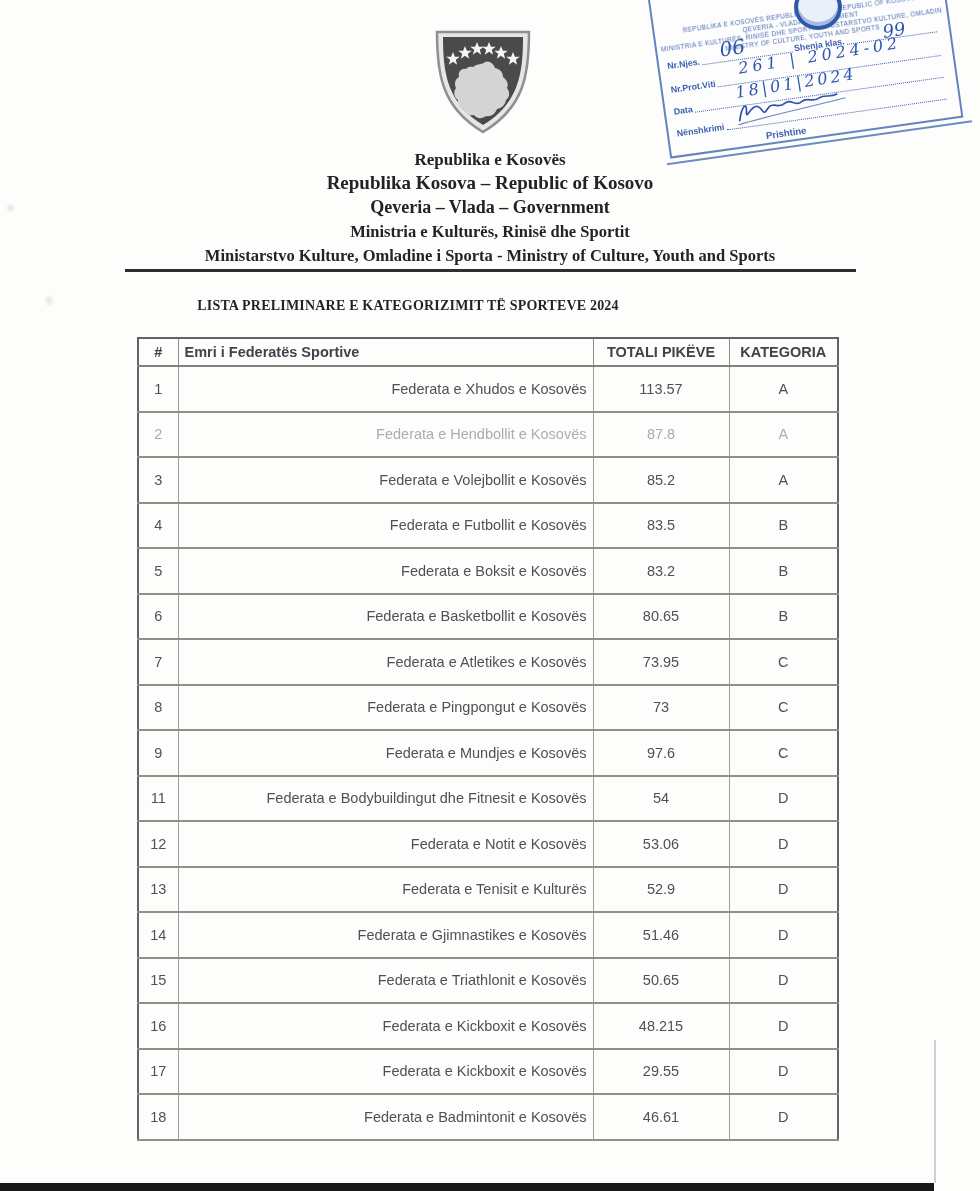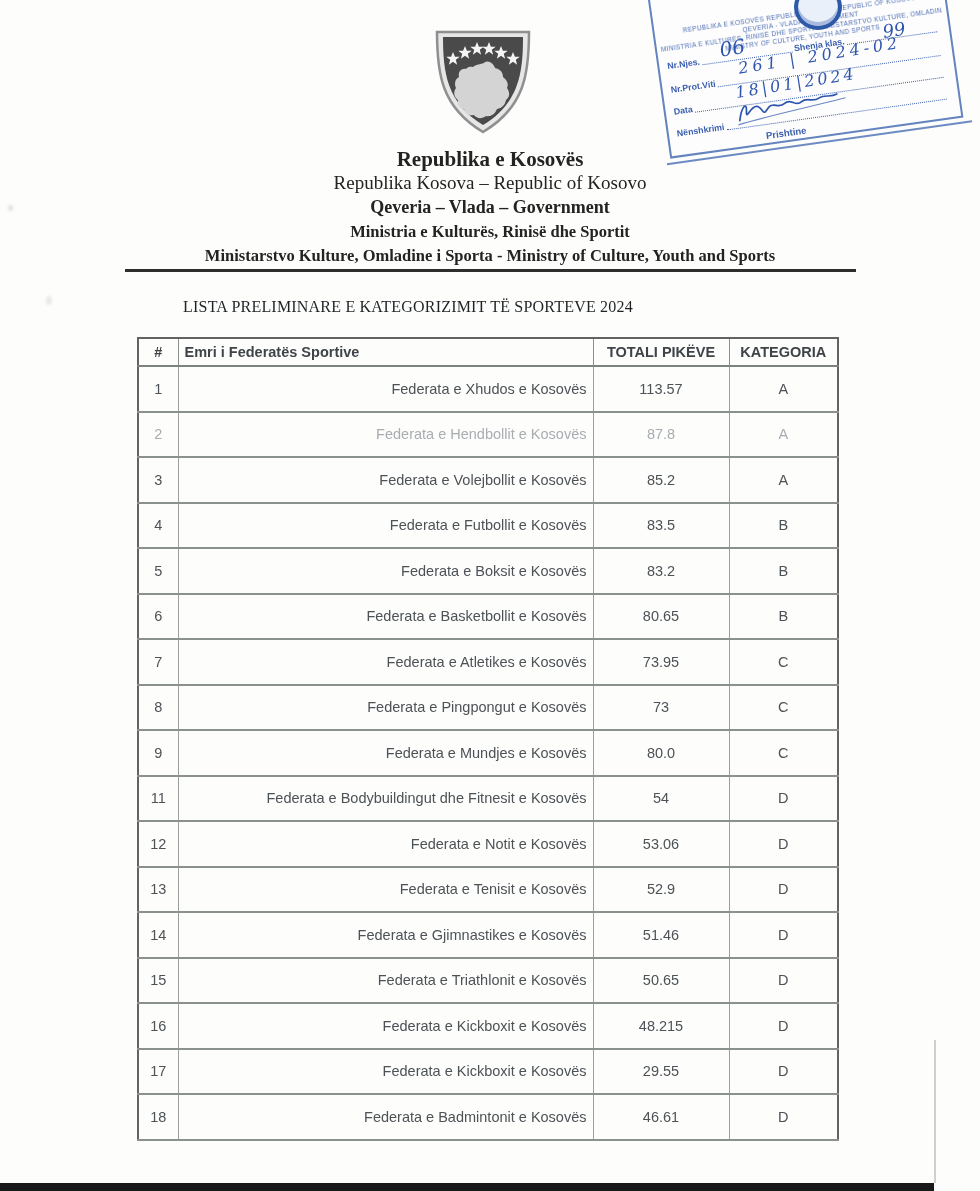--- a/index.html
+++ b/index.html
@@ -4,29 +4,29 @@
 <style>
   html,body{margin:0;padding:0;background:#ffffff;}
   .page{position:relative;width:980px;height:1191px;background:#fdfdfc;overflow:hidden;
         font-family:"Liberation Serif",serif;color:#2b2b2b;}
 
   
   .emblem{position:absolute;left:427px;top:27px;width:112px;height:110px;}
 
   
   .letterhead{position:absolute;left:0;top:148px;width:980px;text-align:center;color:#232323;}
-  .lh1{font-size:21px;font-weight:bold;line-height:23px;}
-  .lh2{font-size:19px;font-weight:normal;line-height:24px;}
+  .lh1{font-size:17px;font-weight:bold;line-height:23px;}
+  .lh2{font-size:19px;font-weight:bold;line-height:24px;}
   .lh3{font-size:18px;font-weight:bold;line-height:25px;}
   .lh4{font-size:16.5px;font-weight:bold;line-height:24px;}
   .lh5{font-size:16.5px;font-weight:bold;line-height:23px;text-align:center;}
   .head-rule{position:absolute;left:125px;top:269px;width:731px;height:3px;background:#2e2e2e;}
 
   .doc-title{position:absolute;left:0;top:298px;width:816px;text-align:center;
-             font-size:16px;font-weight:normal;letter-spacing:.2px;color:#1f2326;}
+             font-size:14px;font-weight:bold;letter-spacing:.2px;color:#1f2326;}
 
   
   table.fed{position:absolute;left:137px;top:337px;width:700px;border-collapse:collapse;
             table-layout:fixed;font-family:"Liberation Sans",sans-serif;
             border:2.5px solid #636363;}
   table.fed th{border:1.5px solid #8a8f8c;border-bottom:2px solid #7c827c;height:24px;
                font-size:14.5px;color:#3f4449;background:#fdfdfc;padding:1px 6px;}
   table.fed td{border-left:1.5px solid #9aa09d;border-right:1.5px solid #9aa09d;
                border-top:2px solid #8b918b;border-bottom:2px solid #8b918b;
                height:41.5px;font-size:14.5px;color:#4d5256;padding:1px 6px;background:#fdfdfc;}
@@ -163,38 +163,38 @@
         </tr>
         <tr>
           <td class="col-num">8</td>
           <td class="col-name">Federata e Pingpongut e Kosovës</td>
           <td class="col-points">73</td>
           <td class="col-cat">C</td>
         </tr>
         <tr>
           <td class="col-num">9</td>
           <td class="col-name">Federata e Mundjes e Kosovës</td>
-          <td class="col-points">80.0</td>
+          <td class="col-points">97.6</td>
           <td class="col-cat">C</td>
         </tr>
         <tr>
           <td class="col-num">11</td>
           <td class="col-name">Federata e Bodybuildingut dhe Fitnesit e Kosovës</td>
           <td class="col-points">54</td>
           <td class="col-cat">D</td>
         </tr>
         <tr>
           <td class="col-num">12</td>
           <td class="col-name">Federata e Notit e Kosovës</td>
           <td class="col-points">53.06</td>
           <td class="col-cat">D</td>
         </tr>
         <tr>
           <td class="col-num">13</td>
-          <td class="col-name">Federata e Tenisit e Kosovës</td>
+          <td class="col-name">Federata e Tenisit e Kulturës</td>
           <td class="col-points">52.9</td>
           <td class="col-cat">D</td>
         </tr>
         <tr>
           <td class="col-num">14</td>
           <td class="col-name">Federata e Gjimnastikes e Kosovës</td>
           <td class="col-points">51.46</td>
           <td class="col-cat">D</td>
         </tr>
         <tr>

